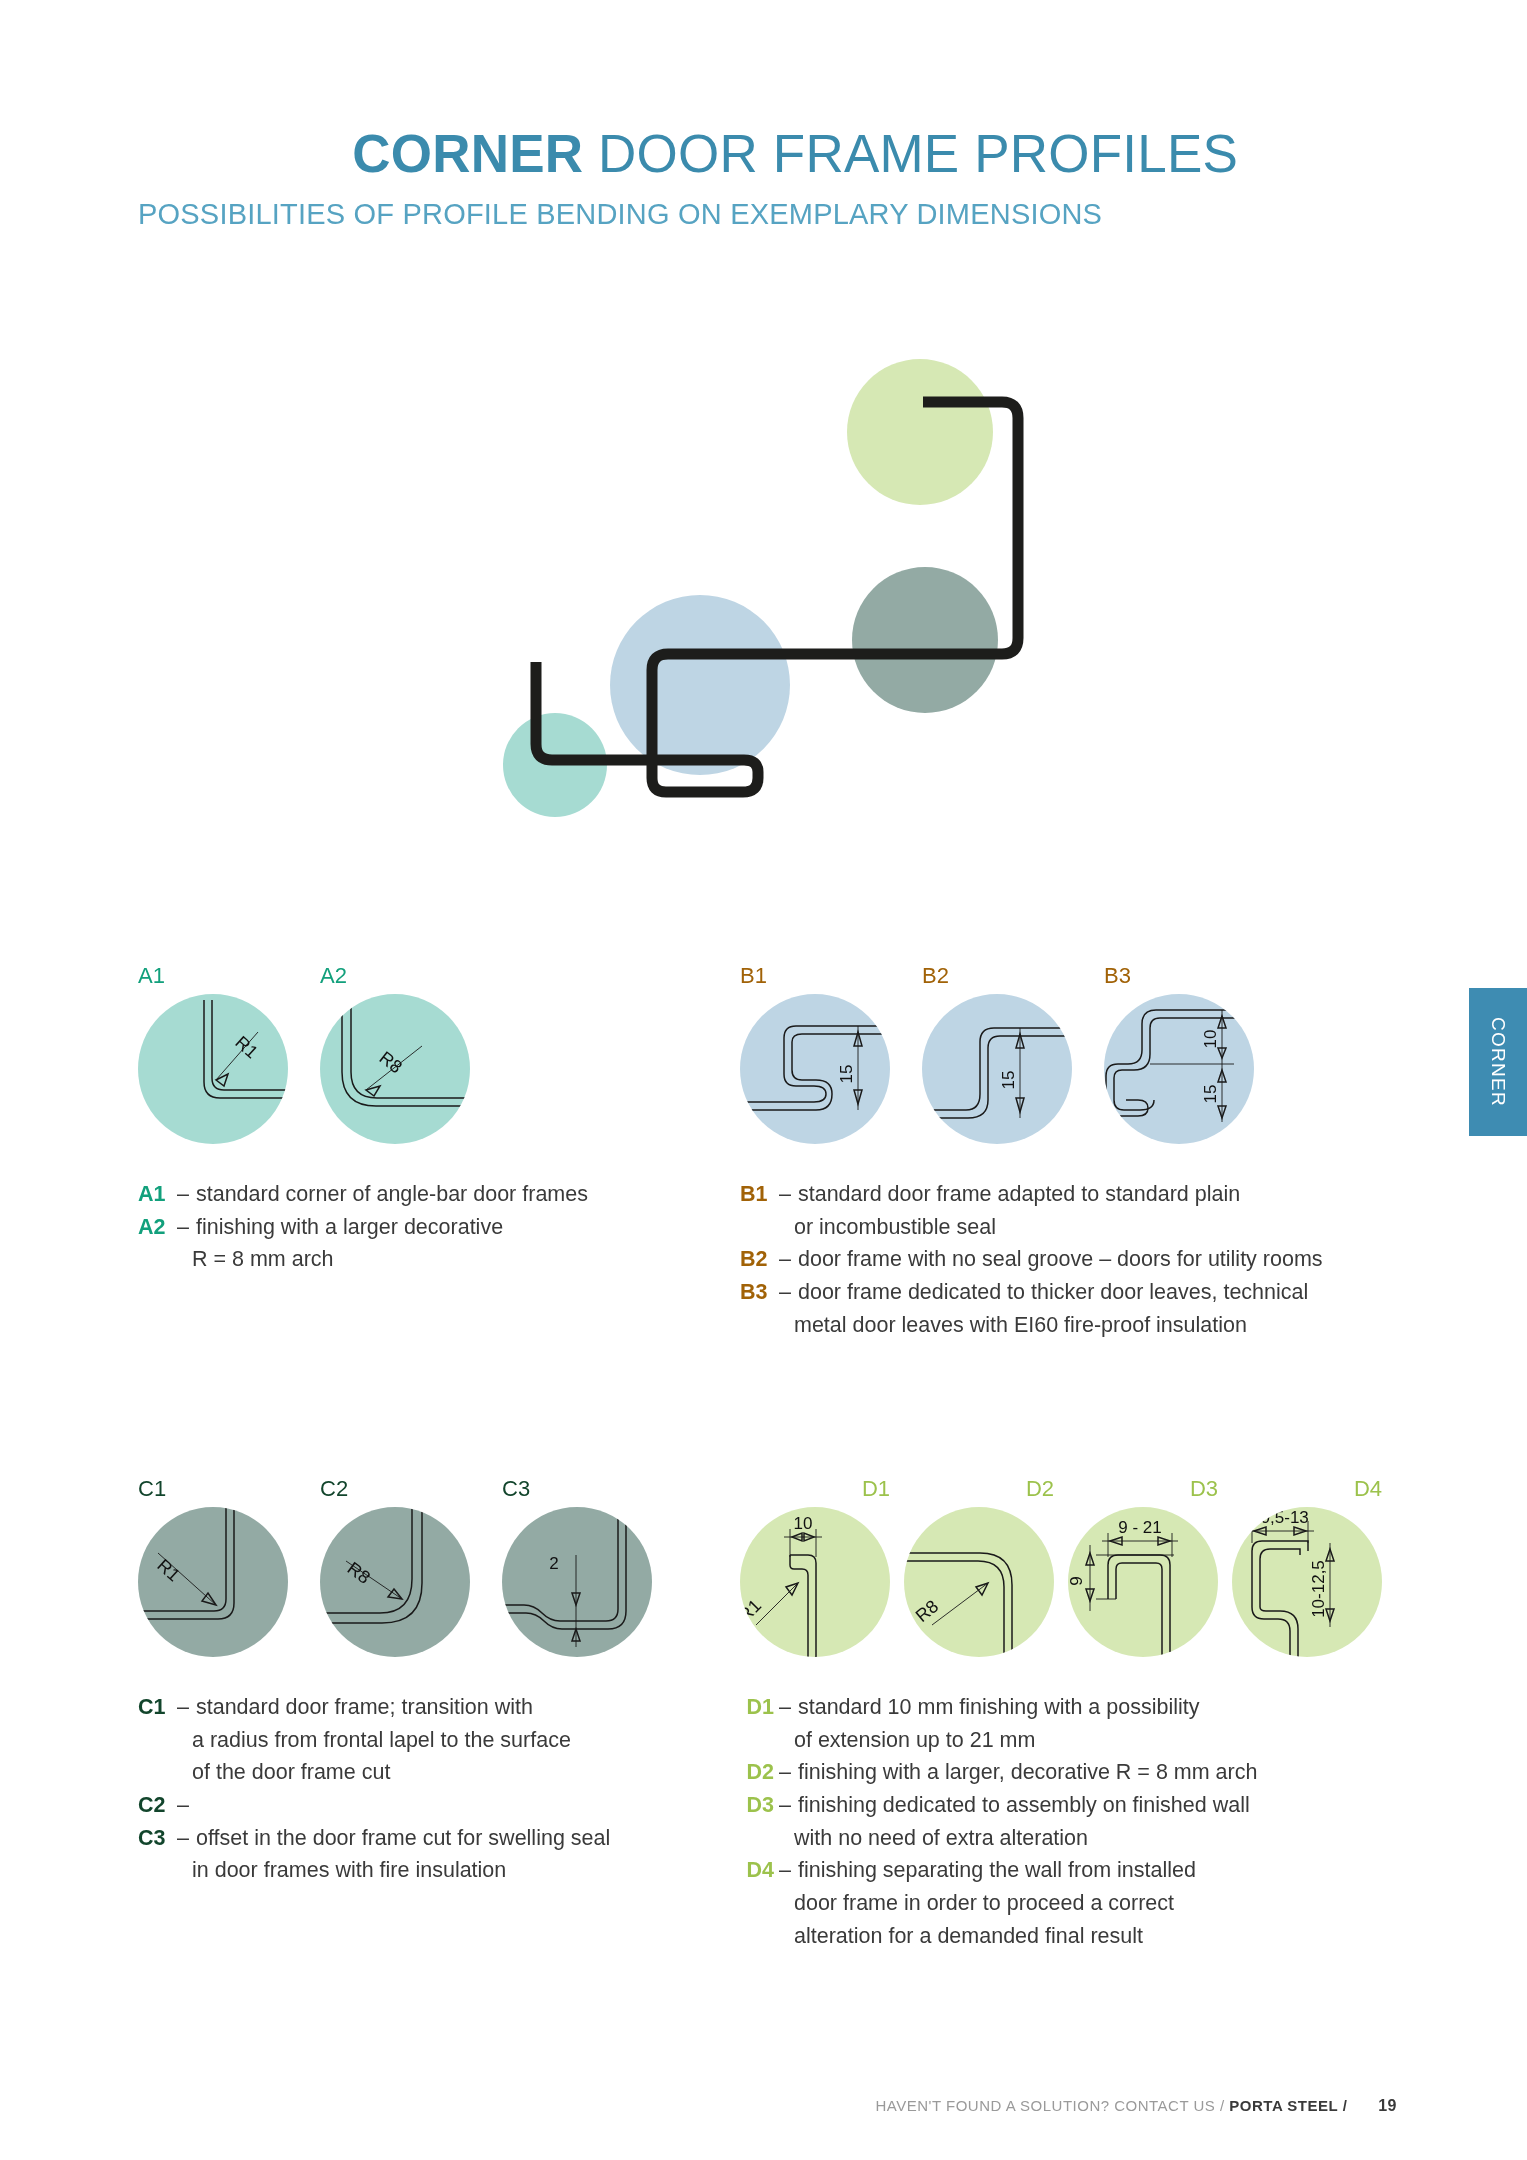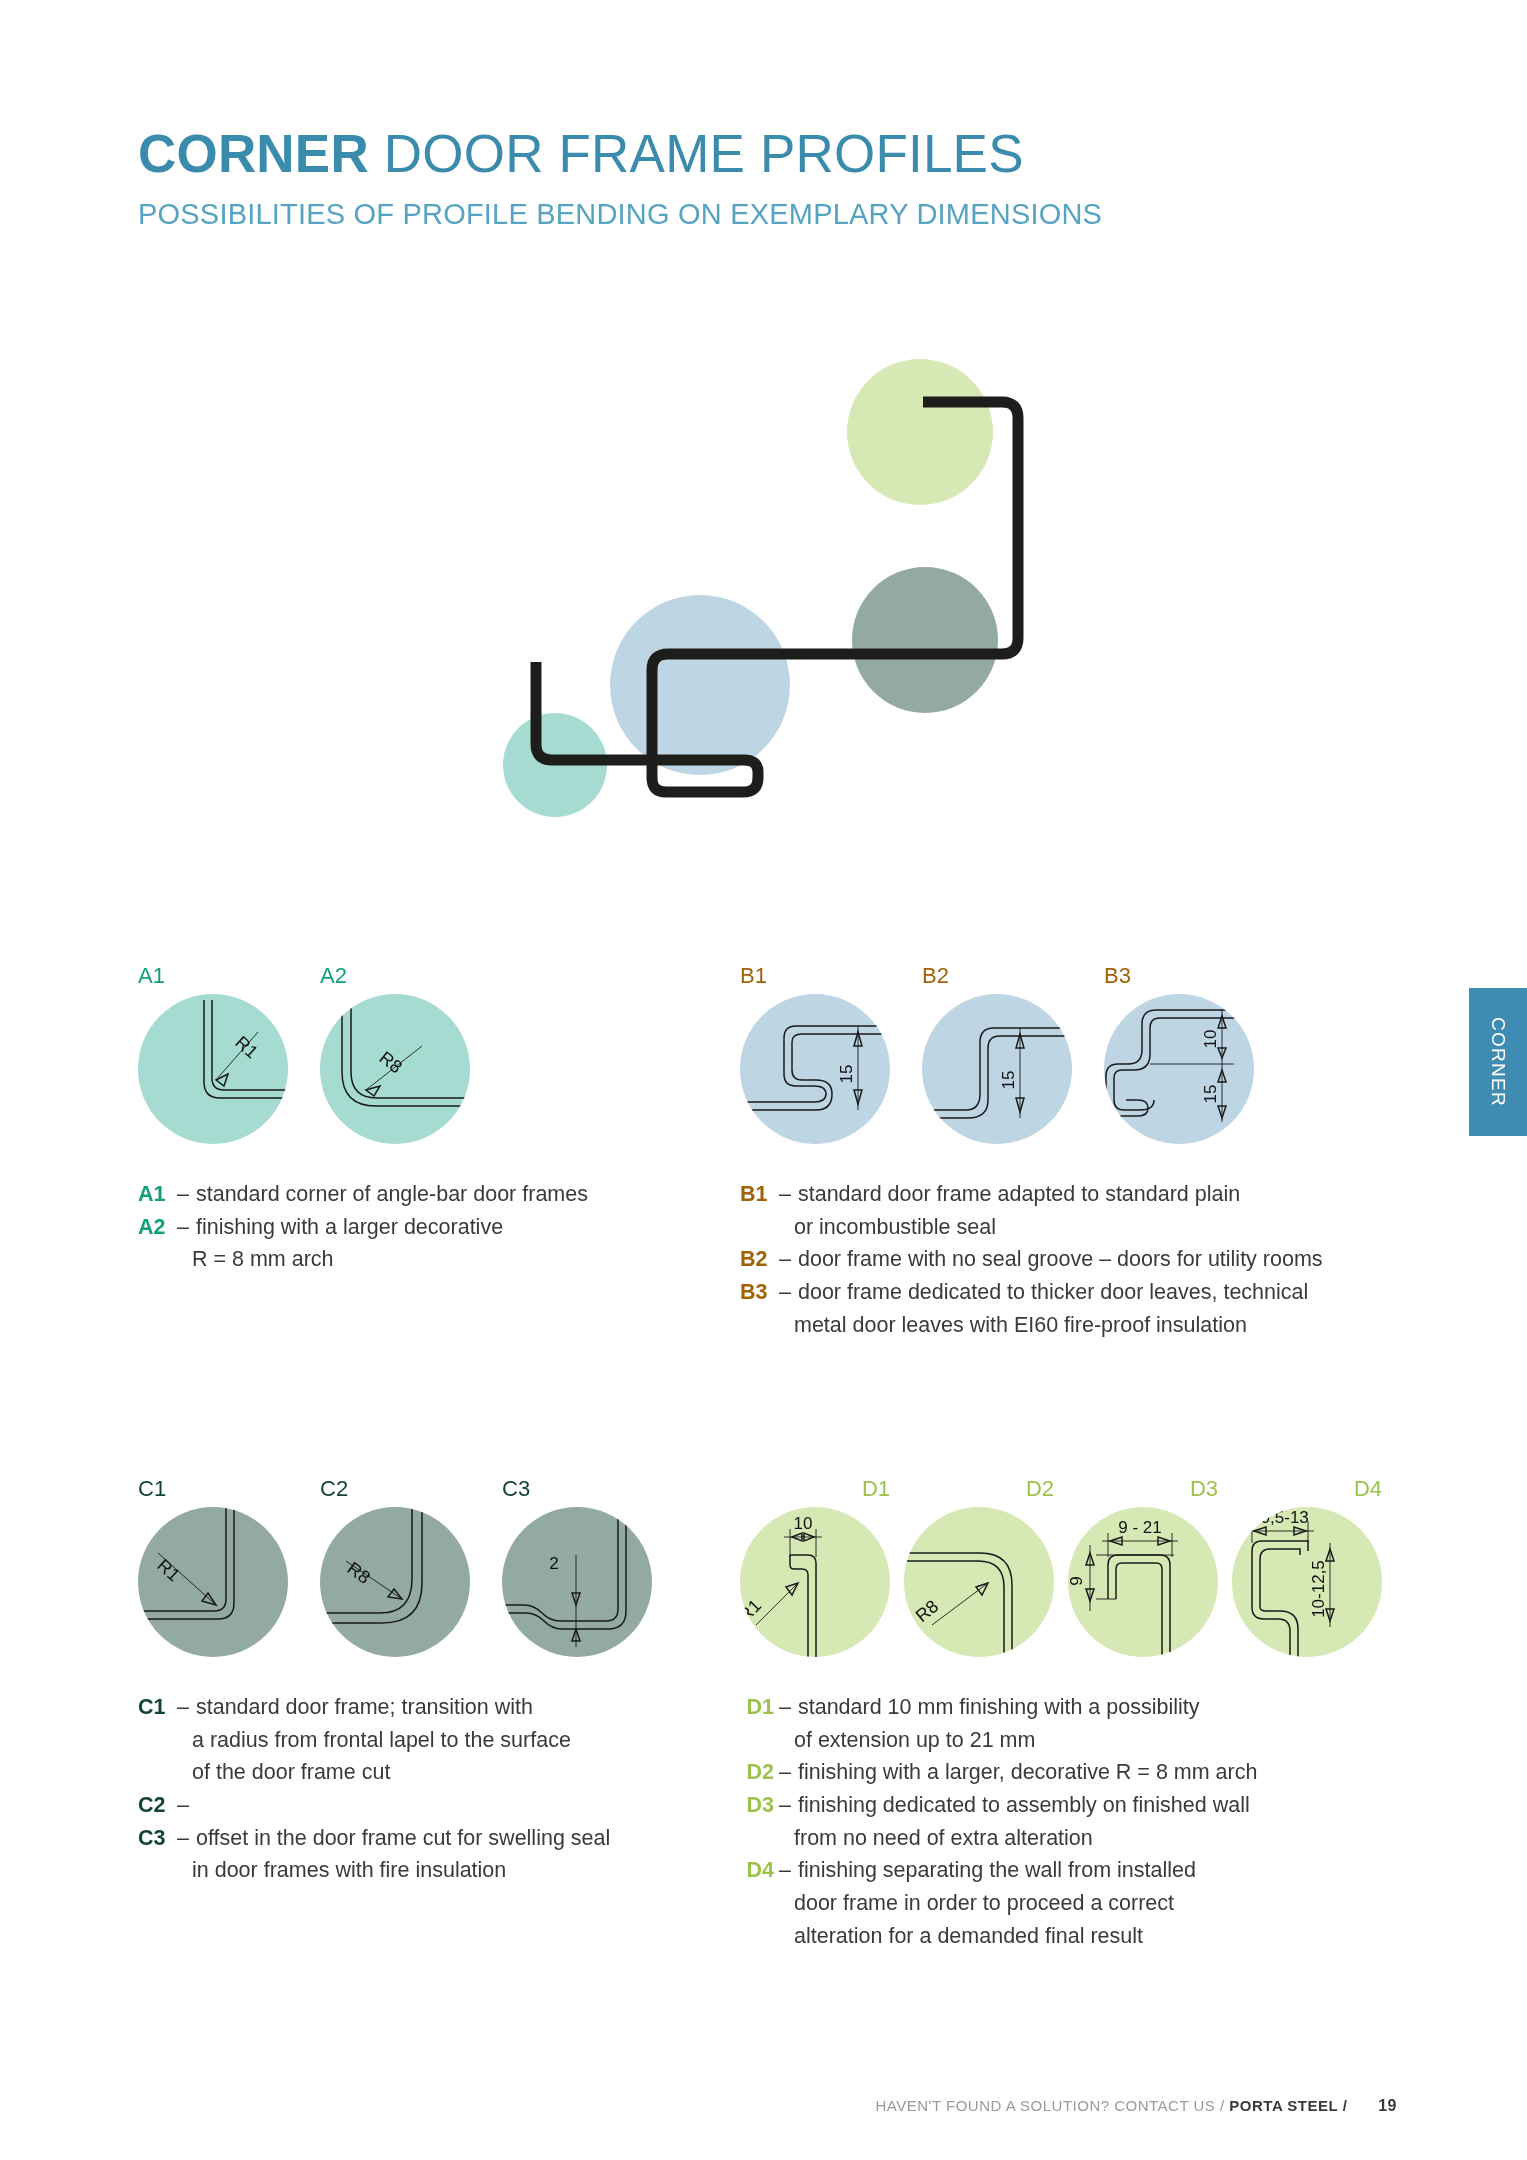--- a/index.html
+++ b/index.html
@@ -20,20 +20,21 @@
     top: 125px;
     width: 1100px;
   }
   .main-title {
     font-size: 53px;
     line-height: 1.08;
     color: #3b8bad;
     font-weight: 300;
     letter-spacing: 0.2px;
     white-space: nowrap;
+    text-align: right;
   }
   .main-title .strong { font-weight: 700; }
   .sub-title {
     margin-top: 16px;
     font-size: 29px;
     line-height: 1.15;
     color: #56a3c2;
     font-weight: 300;
     letter-spacing: 0.2px;
     white-space: nowrap;
@@ -477,21 +478,21 @@
     <div class="caption-item">
       <span class="cap-key lbl-D">D2</span>
       <span class="cap-dash">–</span>
       <span class="cap-text">finishing with a larger, decorative R = 8 mm arch</span>
     </div>
     <div class="caption-item">
       <span class="cap-key lbl-D">D3</span>
       <span class="cap-dash">–</span>
       <span class="cap-text">finishing dedicated to assembly on finished wall</span>
     </div>
-    <div class="cap-cont">from no need of extra alteration</div>
+    <div class="cap-cont">with no need of extra alteration</div>
     <div class="caption-item">
       <span class="cap-key lbl-D">D4</span>
       <span class="cap-dash">–</span>
       <span class="cap-text">finishing separating the wall from installed</span>
     </div>
     <div class="cap-cont">door frame in order to proceed a correct</div>
     <div class="cap-cont">alteration for a demanded final result</div>
   </div>
 </div>
 

